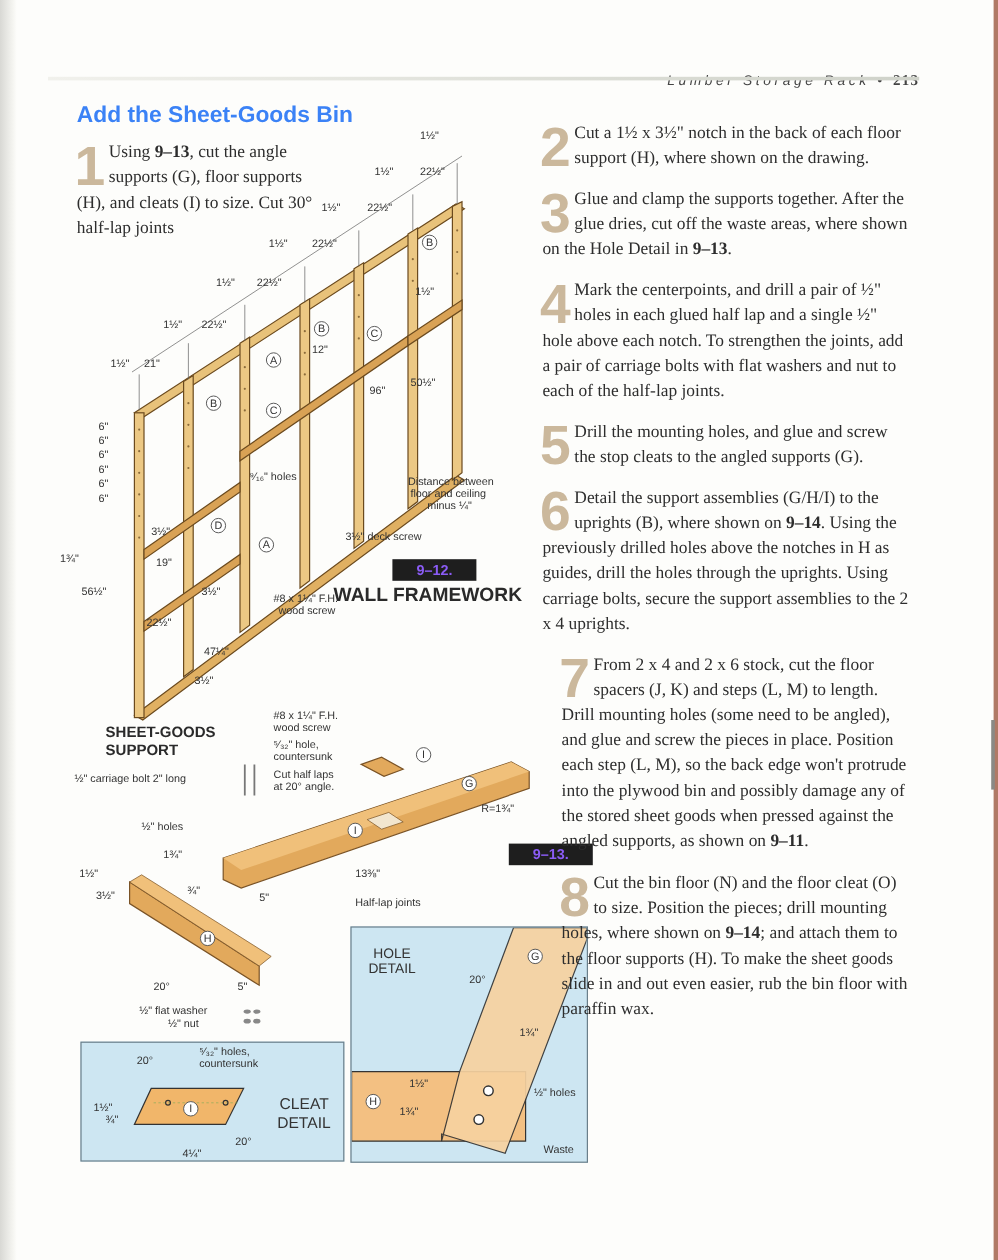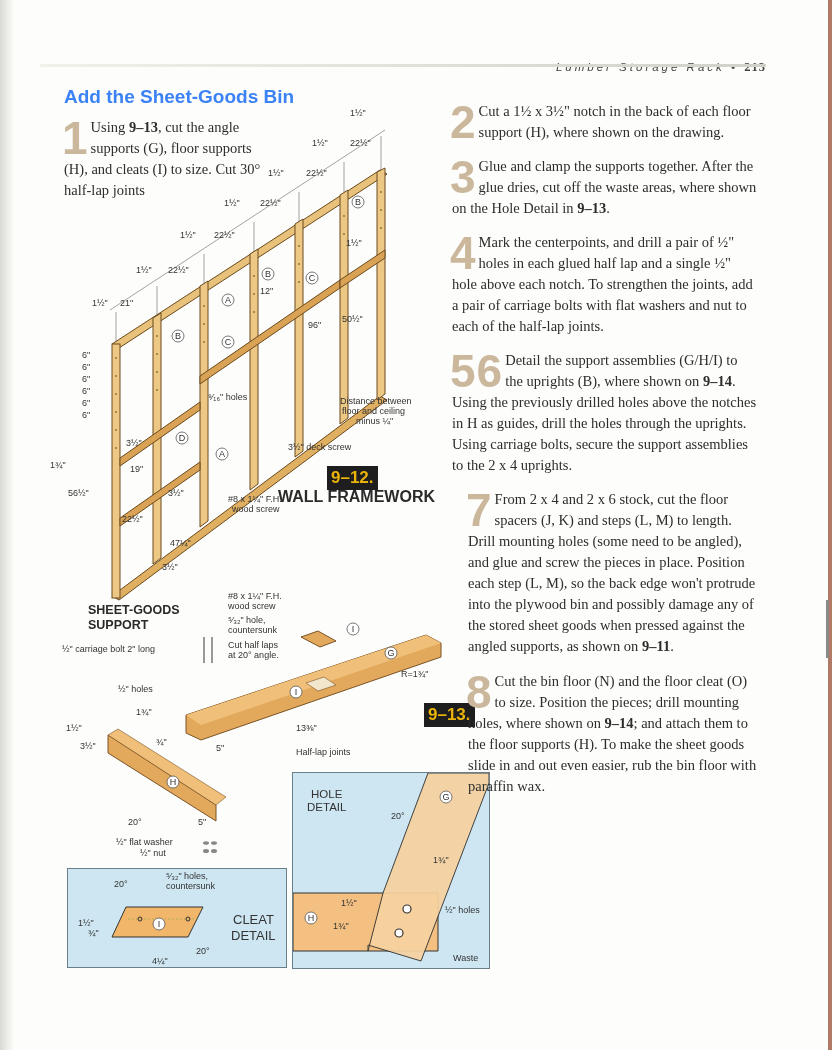--- a/index.html
+++ b/index.html
@@ -11,21 +11,21 @@
   .running-head .pg { font-family:"Liberation Serif", serif; font-style:normal; font-weight:bold; letter-spacing:1px; font-size:12.5px; }
   .head-rule { position:absolute; left:40px; top:64px; width:726px; height:3px; background:linear-gradient(to right,#f1f1ec,#cfd2c9); }
   .title { position:absolute; left:64px; top:86px; font-family:"Liberation Sans", sans-serif; font-weight:bold; font-size:19px; color:#3b82f6; }
   .body-text { font-size:14.5px; line-height:21px; color:#2d2d2d; }
   .step { position:relative; }
   .dropnum { float:left; font-family:"Liberation Sans", sans-serif; font-weight:bold; font-size:46px; line-height:38px; color:#cbb89c; margin:2px 3px 0 -2px; height:40px; }
   .col-left-text { position:absolute; left:64px; top:117px; width:205px; }
   .col-right { position:absolute; left:452px; top:88px; width:306px; }
   .col-right p { margin:0; }
   .col-right .step { margin-top:13px; }
-  .fig-label { background:#1e1e1e; color:#eab308; font-family:"Liberation Sans", sans-serif; font-weight:bold; font-size:17px; padding:2px 4px; display:inline-block; }
+  .fig-label { background:#1e1e1e; color:#8b5cf6; font-family:"Liberation Sans", sans-serif; font-weight:bold; font-size:12px; padding:2px 20px; display:inline-block; }
   .dim { font-family:"Liberation Sans", sans-serif; font-size:9px; fill:#333; }
   svg text { font-family:"Liberation Sans", sans-serif; }
 </style>
 </head>
 <body>
 
 <div class="leftshade"></div>
 <div class="rightedge"></div>
 <div class="rightbar"></div>
 
@@ -304,17 +304,17 @@
     <text class="dim" x="40" y="156">1¾"</text>
     <text class="dim" x="152" y="140">½" holes</text>
     <text class="dim" x="160" y="188">Waste</text>
   </svg>
 </div>
 
 <div class="col-right body-text">
   <div class="step"><span class="dropnum">2</span><span><span>Cut a 1½ x 3½" notch in the back of each floor support (H), where shown on the drawing.</span></span></div>
   <div class="step"><span class="dropnum">3</span><span><span>Glue and clamp the supports together. After the glue dries, cut off the waste areas, where shown on the Hole Detail in </span><b>9–13</b><span>.</span></span></div>
   <div class="step"><span class="dropnum">4</span><span><span>Mark the centerpoints, and drill a pair of ½" holes in each glued half lap and a single ½" hole above each notch. To strengthen the joints, add a pair of carriage bolts with flat washers and nut to each of the half-lap joints.</span></span></div>
-  <div class="step"><span class="dropnum">5</span></div>
+  <div class="step"><span class="dropnum">5</span><span><span>Drill the mounting holes, and glue and screw the stop cleats to the angled supports (G).</span></span></div>
   <div class="step"><span class="dropnum">6</span><span><span>Detail the support assemblies (G/H/I) to the uprights (B), where shown on </span><b>9–14</b><span>. Using the previously drilled holes above the notches in H as guides, drill the holes through the uprights. Using carriage bolts, secure the support assemblies to the 2 x 4 uprights.</span></span></div>
   <div class="step" style="padding-left:16px;"><span class="dropnum">7</span><span><span>From 2 x 4 and 2 x 6 stock, cut the floor spacers (J, K) and steps (L, M) to length. Drill mounting holes (some need to be angled), and glue and screw the pieces in place. Position each step (L, M), so the back edge won't protrude into the plywood bin and possibly damage any of the stored sheet goods when pressed against the angled supports, as shown on </span><b>9–11</b><span>.</span></span></div>
   <div class="step" style="padding-left:16px;margin-top:14px;"><span class="dropnum">8</span><span><span>Cut the bin floor (N) and the floor cleat (O) to size. Position the pieces; drill mounting holes, where shown on </span><b>9–14</b><span>; and attach them to the floor supports (H). To make the sheet goods slide in and out even easier, rub the bin floor with paraffin wax.</span></span></div>
 </div>
 
 </body></html>

